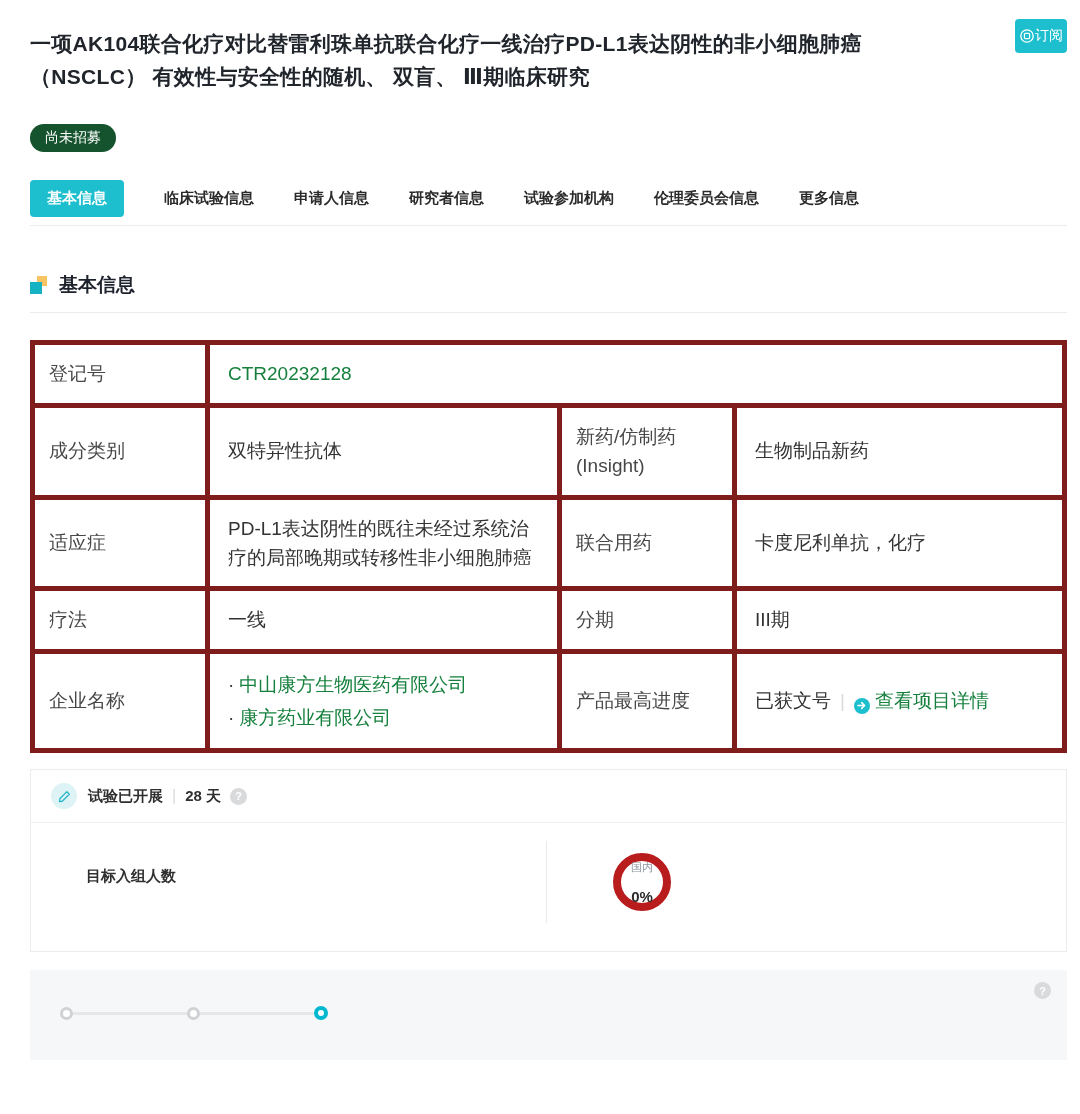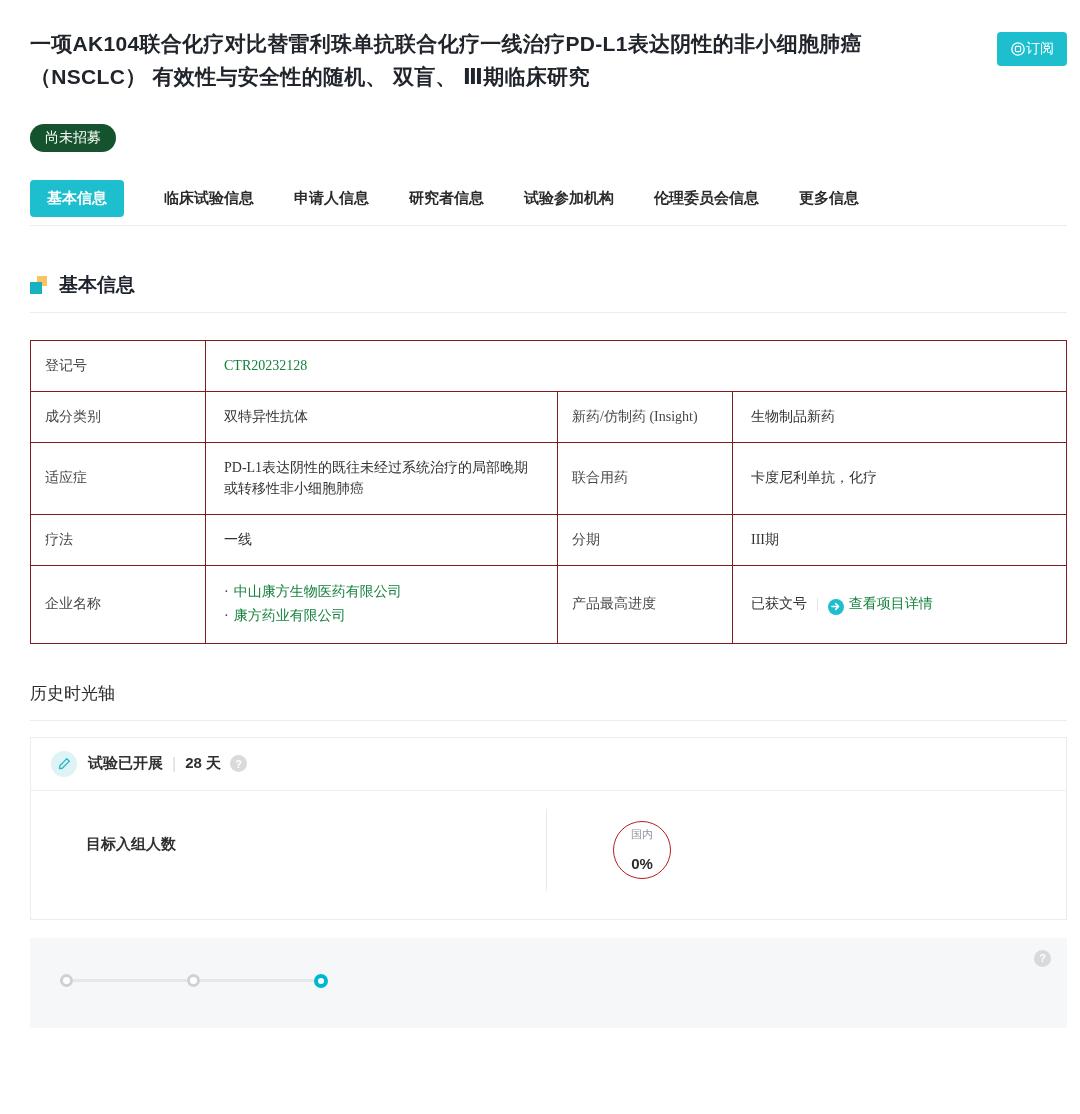--- a/index.html
+++ b/index.html
@@ -11,23 +11,23 @@
   }
   .container { padding:14px 13px 10px 30px; }
 
   
   .header { display:flex; justify-content:space-between; align-items:flex-start; }
   .page-title {
     font-size:21px; font-weight:bold; color:#20242b;
     line-height:1.55; max-width:880px; letter-spacing:0.3px;
   }
   .subscribe-btn {
-    flex:none; margin-top:18px;
+    flex:none; margin-top:5px;
     background:#1dbfce; color:#fff; border:none; border-radius:4px;
-    font-size:14px; padding:8px 13px;
+    font-size:14px; padding:8px 4px;
     display:flex; align-items:center; cursor:pointer;
     font-family:inherit;
   }
 
   .status-badge {
     display:inline-block; background:#14532d; color:#fff;
     font-size:14px; padding:5px 15px; border-radius:15px; margin-top:17px;
   }
 
   
@@ -44,22 +44,22 @@
     margin-top:46px; padding-bottom:14px; border-bottom:1px solid #ececec;
   }
   .sq-icon { position:relative; width:18px; height:18px; flex:none; }
   .sq-icon .sq-y { position:absolute; top:0; right:1px; width:10px; height:10px; background:#f6c463; }
   .sq-icon .sq-c { position:absolute; bottom:0; left:0; width:12px; height:12px; background:#14b2c3; }
   .section-title { font-size:19px; font-weight:bold; color:#1d222d; }
 
   
   .info-table { width:100%; border-collapse:collapse; margin-top:27px; table-layout:fixed; }
   .info-table td {
-    border:1px solid #7f1d1d; font-size:14px; padding:14px 18px;
-    vertical-align:middle; line-height:1.55; color:#333;font-family:Liberation Serif, serif;
+    border:5px solid #7f1d1d; font-size:19px; padding:14px 18px;
+    vertical-align:middle; line-height:1.55; color:#333;
   }
   .info-table td.lbl { color:#474747; padding-left:14px; }
   .link { color:#15803d; text-decoration:none; cursor:pointer; }
   .company-line { line-height:1.75; }
   .bullet { color:#3c3c3c; margin-right:5px; }
   .vsep { color:#dadada; margin:0 9px; }
   .circle-arrow {
     display:inline-flex; width:16px; height:16px; border-radius:50%;
     background:#1dbfce; align-items:center; justify-content:center;
     vertical-align:-3px; margin-right:5px;
@@ -85,21 +85,21 @@
     font-size:11px; font-weight:bold; display:inline-flex; align-items:center;
     justify-content:center; margin-left:9px; flex:none; cursor:pointer;
   }
   .trial-card-body { display:flex; align-items:center; padding:18px 0 28px; }
   .enroll-left { width:515px; padding-left:55px; }
   .enroll-title { font-size:15px; font-weight:bold; color:#2f2f2f; margin-bottom:11px; }
   .enroll-domestic { font-size:14px; color:#555; }
   .body-divider { width:1px; height:82px; background:#e9eaeb; flex:none; }
   .ring-wrap { margin-left:66px; }
   .progress-ring {
-    width:58px; height:58px; border:1px solid #b91c1c; border-radius:50%;
+    width:58px; height:58px; border:8px solid #b91c1c; border-radius:50%;
     display:flex; flex-direction:column; align-items:center; justify-content:center;gap:12px;
   }
   .ring-label { font-size:11px; color:#8d949c; }
   .ring-pct { font-size:15px; font-weight:bold; color:#2b2b2b; margin-top:1px; }
 
   
   .timeline-panel {
     background:#f6f7f8; margin-top:18px; padding:36px 30px 40px; position:relative;
   }
   .panel-help { position:absolute; top:12px; right:16px; margin-left:0; }
@@ -200,21 +200,20 @@
               <svg width="9" height="9" viewBox="0 0 10 10">
                 <path d="M1 5h7M5.2 1.8L8.5 5 5.2 8.2" stroke="#fff" stroke-width="1.6" fill="none" stroke-linecap="round" stroke-linejoin="round"></path>
               </svg>
             </span><a class="link">查看项目详情</a>
       </td>
     </tr>
   </tbody>
     </table>
 
   
-  <h2 class="sub-head">历史时光轴</h2>
 
   <div class="trial-card">
     <div class="trial-card-head">
       <span class="pencil-circle">
         <svg width="13" height="13" viewBox="0 0 14 14">
             <path d="M9.5 1.8l2.7 2.7-7.6 7.6-3 .4.4-3z" fill="none" stroke="#29b7c8" stroke-width="1.4" stroke-linejoin="round"></path>
           </svg>
       </span>
       <span class="trial-status">试验已开展</span>
       <span class="vsep">|</span>

